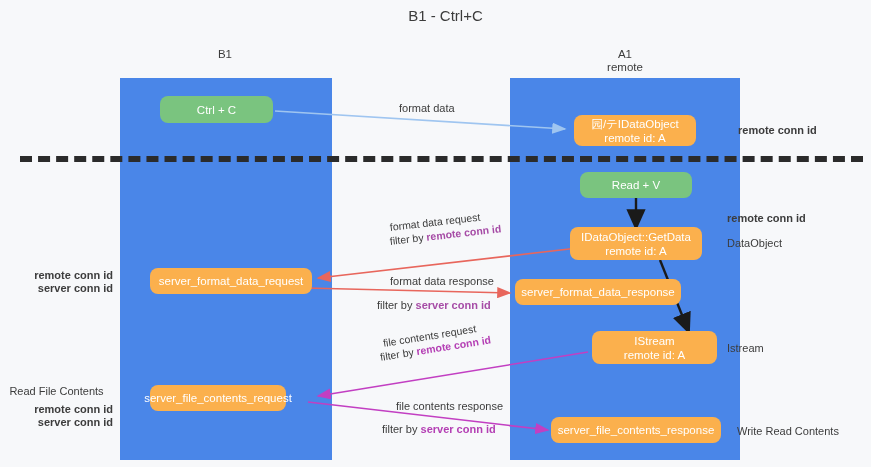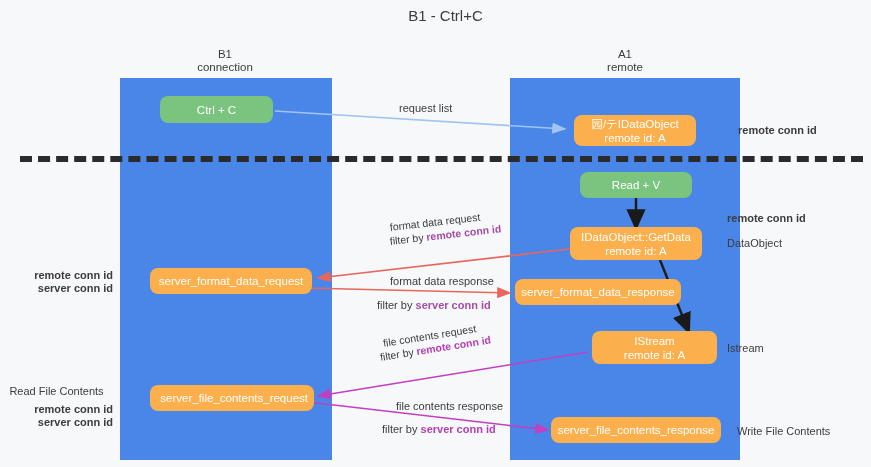--- a/index.html
+++ b/index.html
@@ -119,21 +119,20 @@
 <body>
 
 <div id="canvas">
 
   <div class="title">
     <div>B1 - Ctrl+C</div>
   </div>
 
   <div class="col-head" id="head-b1">
     <div>B1</div>
-    <div>connection</div>
   </div>
   <div class="col-head" id="head-a1">
     <div>A1</div>
     <div>remote</div>
   </div>
 
   <div class="lane" id="lane-b1"></div>
   <div class="lane" id="lane-a1"></div>
 
   <svg id="wires">
@@ -193,29 +192,29 @@
   </div>
 
   <div class="node orange" style="left:515px; top:279px; width:166px; height:26px;">
     <div>server_format_data_response</div>
   </div>
 
   <div class="node orange" style="left:150px; top:268px; width:162px; height:26px;">
     <div>server_format_data_request</div>
   </div>
 
-  <div class="node orange" style="left:150px; top:385px; width:164px; height:26px;align-items:flex-end;">
+  <div class="node orange" style="left:150px; top:385px; width:136px; height:26px;">
     <div>server_file_contents_request</div>
   </div>
 
   <div class="node orange" style="left:551px; top:417px; width:170px; height:26px;">
     <div>server_file_contents_response</div>
   </div>
 
-  <div class="lbl" style="left:399px; top:101px;">request list</div>
+  <div class="lbl" style="left:399px; top:101px;">format data</div>
 
   <div class="rot" style="left:389px; top:220px; transform: rotate(-6.5deg);">format data request</div>
   <div class="rot" style="left:389px; top:234px; transform: rotate(-6.5deg);">
     <span>filter by </span><span class="purple">remote conn id</span>
   </div>
 
   <div class="lbl" style="left:390px; top:274px;">format data response</div>
   <div class="lbl" style="left:377px; top:298px;">
     <span>filter by </span><span class="purple">server conn id</span>
   </div>
@@ -227,21 +226,21 @@
 
   <div class="lbl" style="left:396px; top:399px;">file contents response</div>
   <div class="lbl" style="left:382px; top:422px;">
     <span>filter by </span><span class="magenta">server conn id</span>
   </div>
 
   <div class="sidelbl purple" style="left:738px; top:123px;">remote conn id</div>
   <div class="sidelbl purple" style="left:727px; top:211px;">remote conn id</div>
   <div class="sidelbl" style="left:727px; top:236px;">DataObject</div>
   <div class="sidelbl" style="left:727px; top:341px;">Istream</div>
-  <div class="sidelbl" style="left:737px; top:424px;">Write File Contents</div>
+  <div class="sidelbl" style="left:737px; top:424px;">Write Read Contents</div>
 
   <div class="sidelbl purple right" style="left:0px; top:268px; width:113px; text-align:right;">remote conn id</div>
   <div class="sidelbl green-t right" style="left:0px; top:281px; width:113px; text-align:right;">server conn id</div>
 
   <div class="sidelbl right" style="left:0px; top:384px; width:113px; text-align:center;">Read File Contents</div>
   <div class="sidelbl purple right" style="left:0px; top:402px; width:113px; text-align:right;">remote conn id</div>
   <div class="sidelbl green-t right" style="left:0px; top:415px; width:113px; text-align:right;">server conn id</div>
 
 </div>
 

